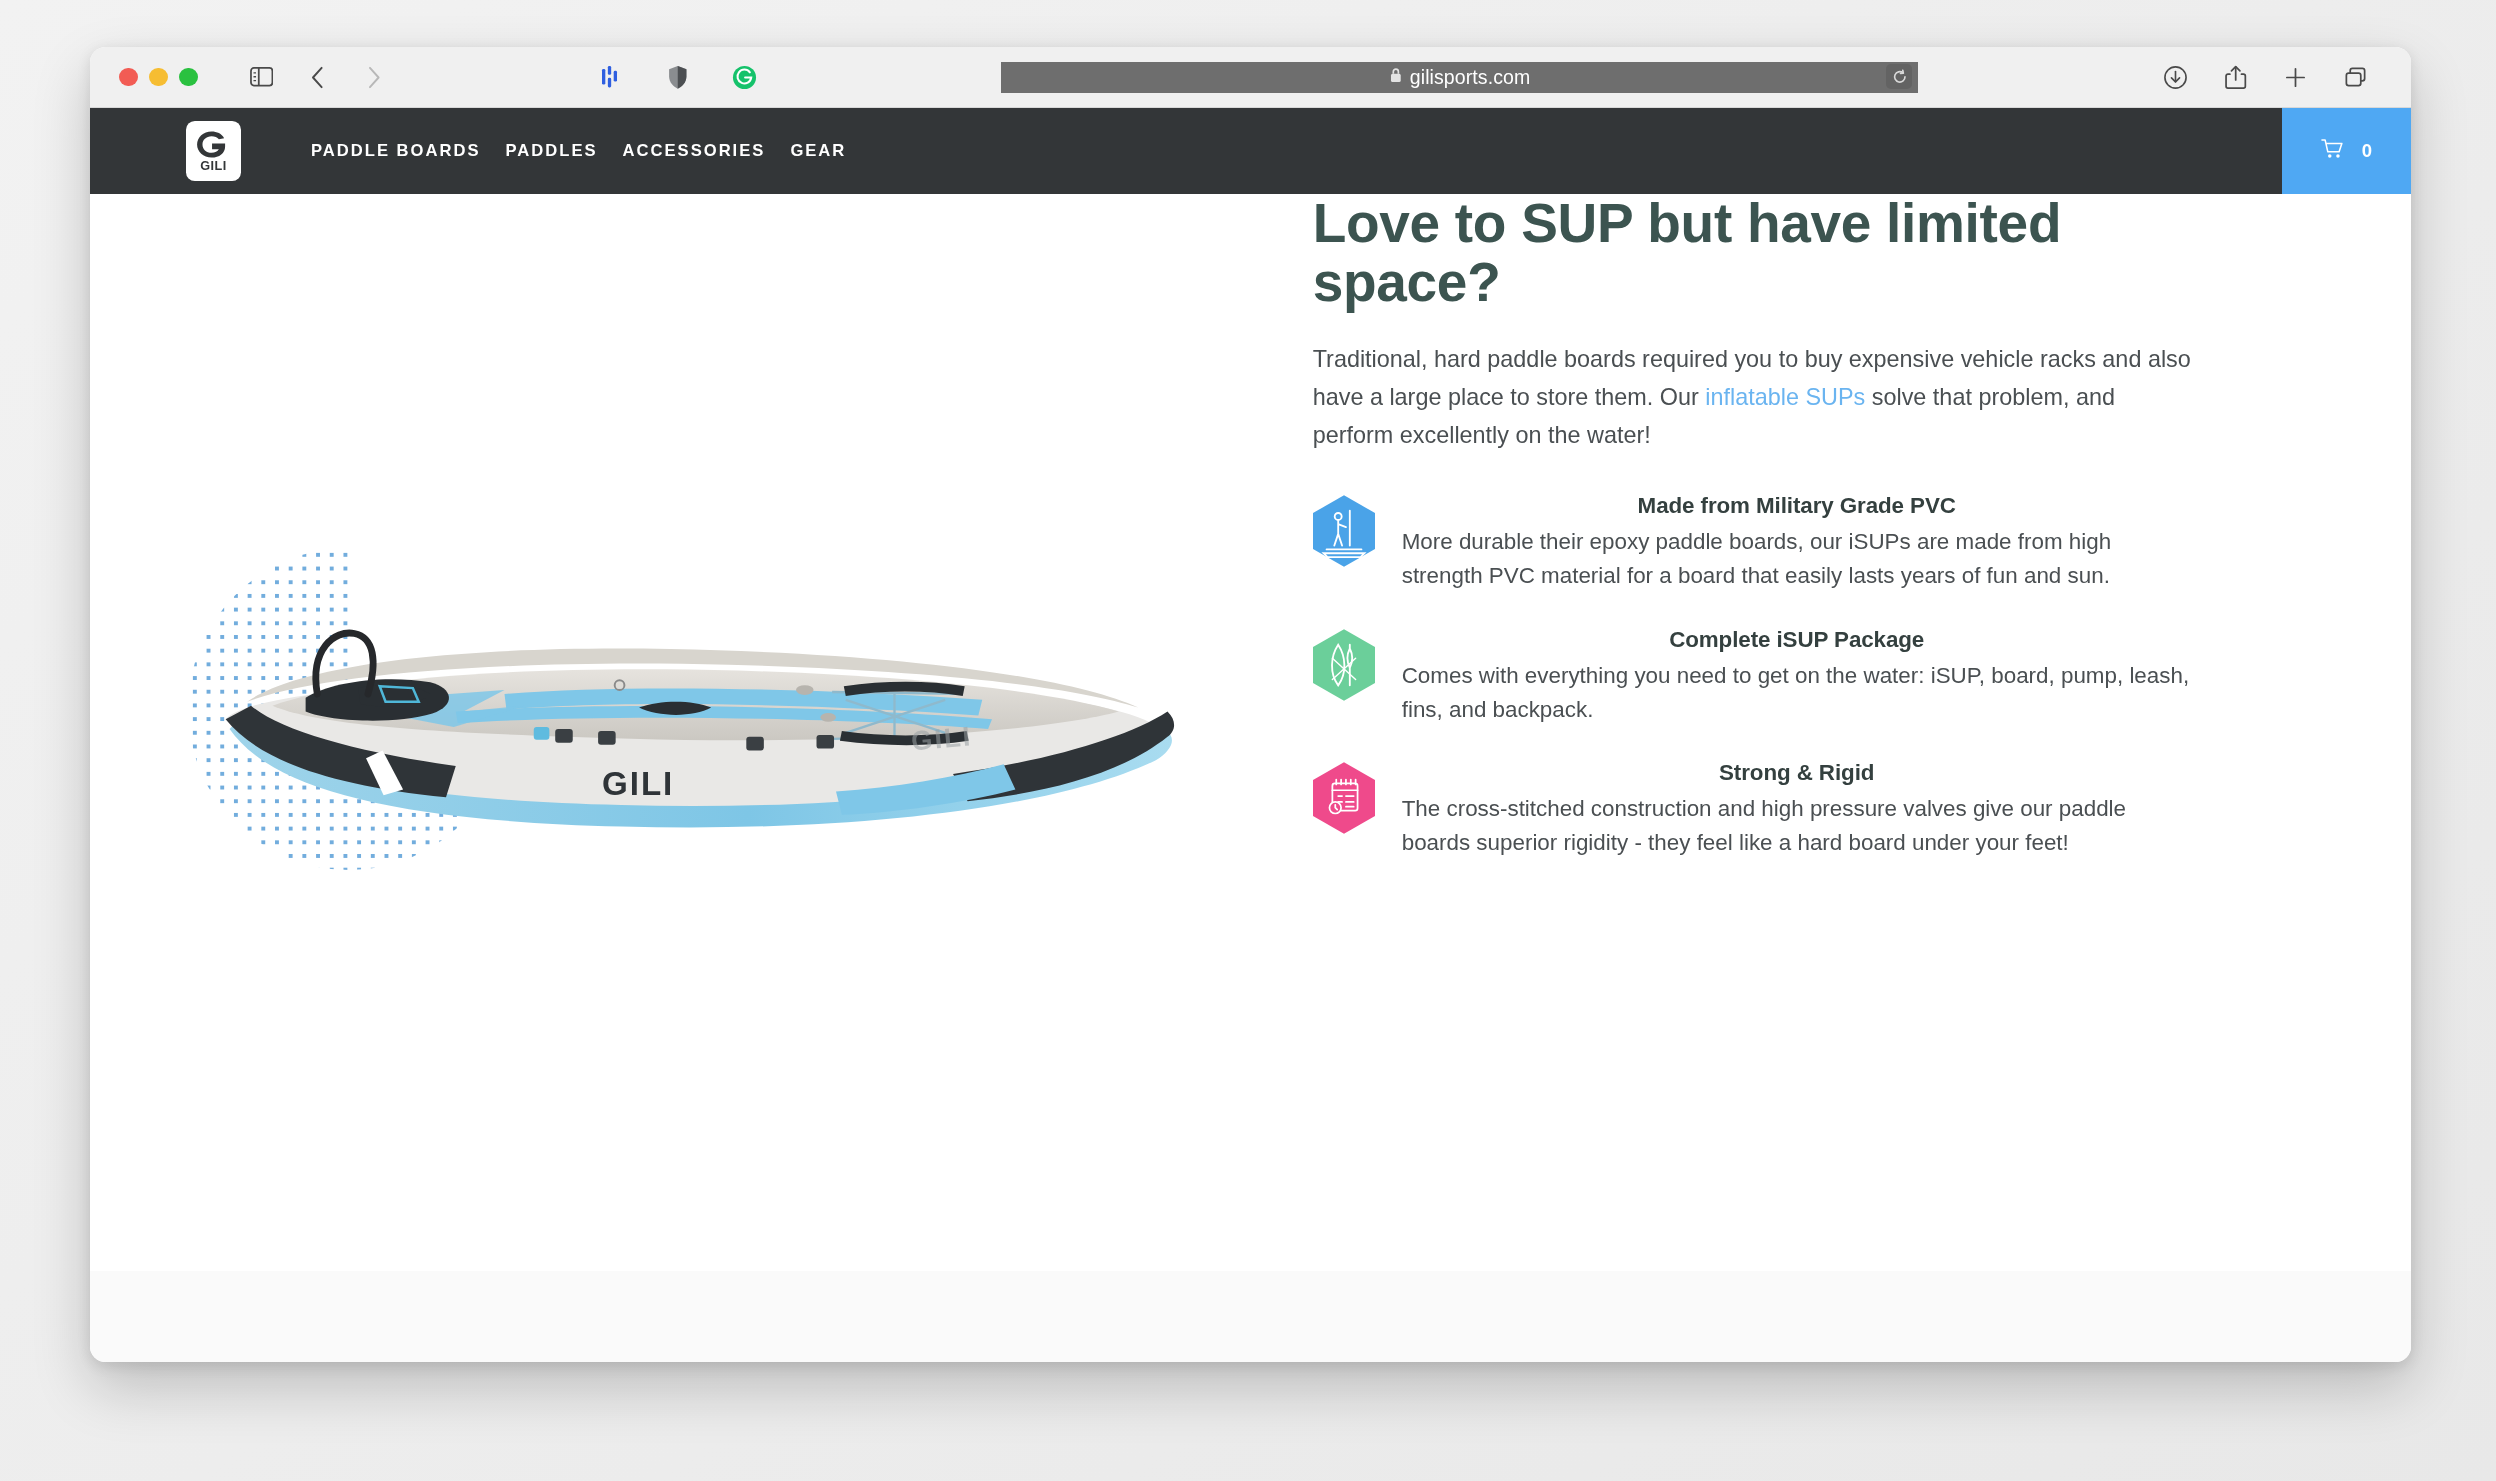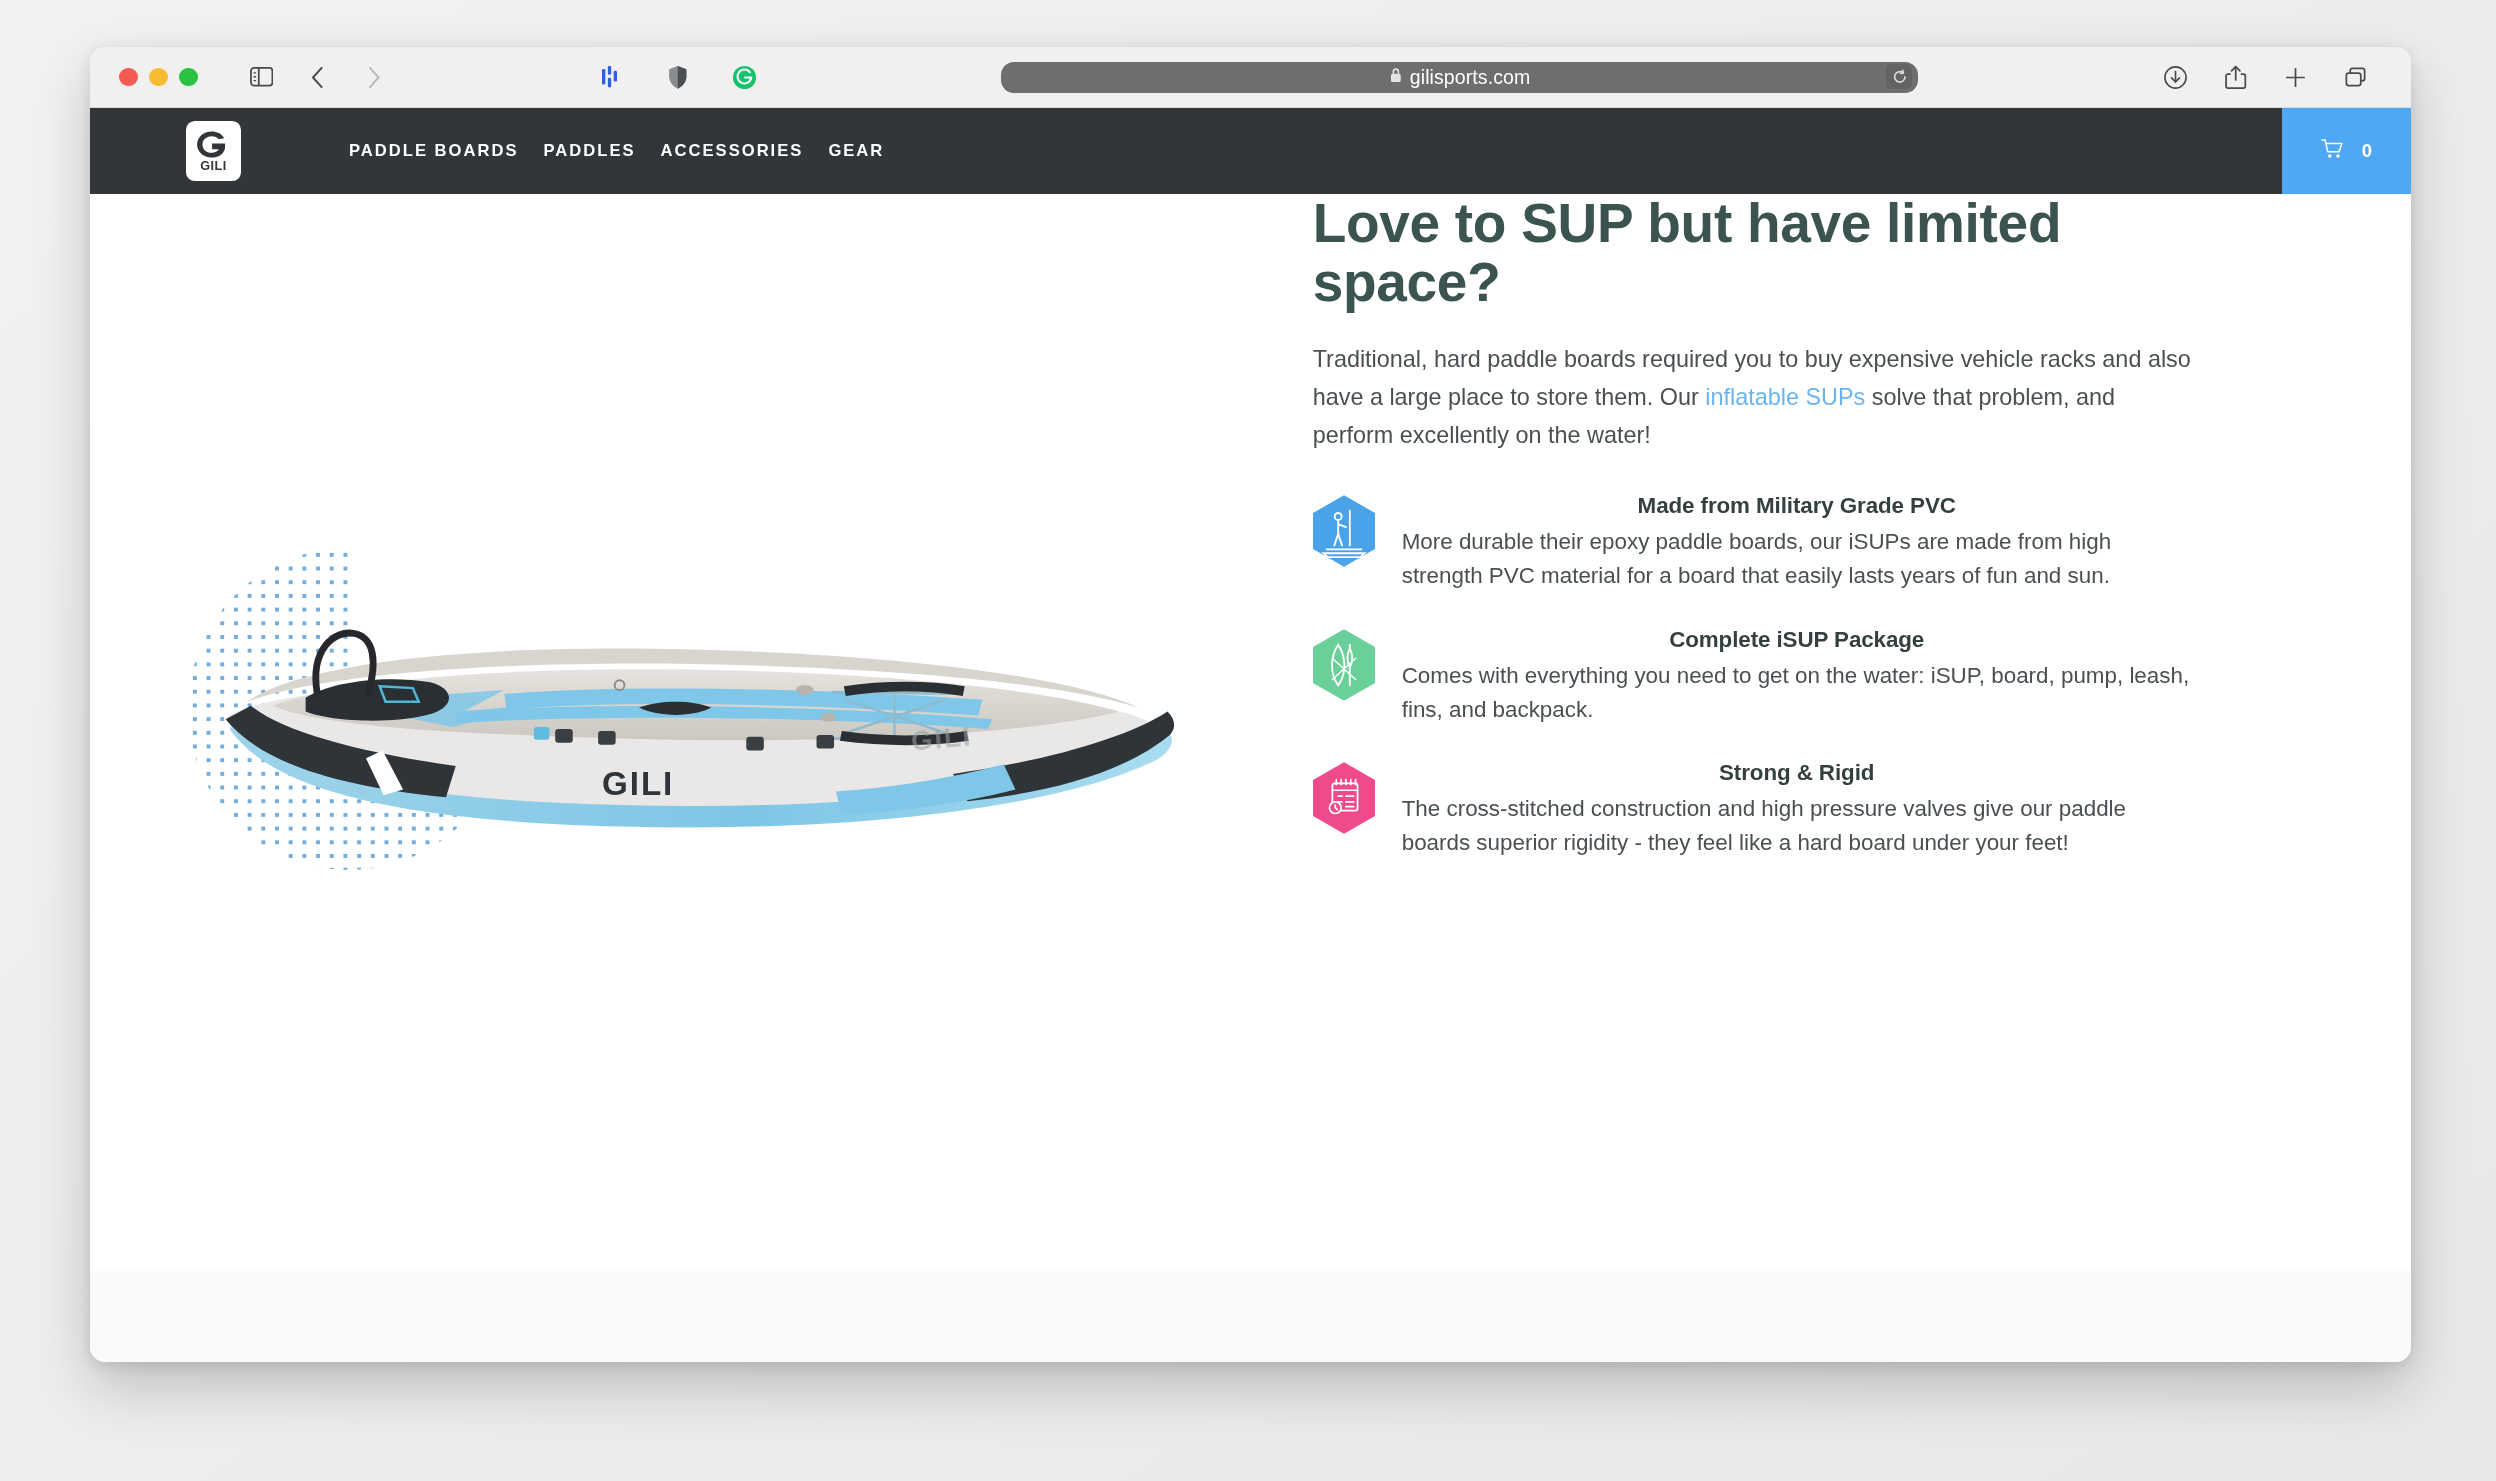--- a/index.html
+++ b/index.html
@@ -75,21 +75,21 @@
   .urlbar-wrap {
     flex: 1;
     display: flex;
     justify-content: center;
     padding: 0 27px;
   }
   .urlbar {
     position: relative;
     width: 917px;
     height: 31px;
-    border-radius: 13px;
+    border-radius: 0;
     background: #6e6e6e;
     display: flex;
     align-items: center;
     justify-content: center;
   }
   .urlbar-inner {
     display: flex;
     align-items: center;
     gap: 6.8px;
   }
@@ -142,21 +142,21 @@
     font-size: 12.7px;
     font-weight: 700;
     color: #333638;
     letter-spacing: 0.5px;
     line-height: 1;
   }
   .nav {
     display: flex;
     align-items: center;
     gap: 25px;
-    margin-left: 108px;
+    margin-left: 70px;
   }
   .nav-link {
     color: #ffffff;
     font-size: 16.6px;
     font-weight: 700;
     letter-spacing: 2px;
     font-stretch: condensed;
     white-space: nowrap;
   }
   .cart {

